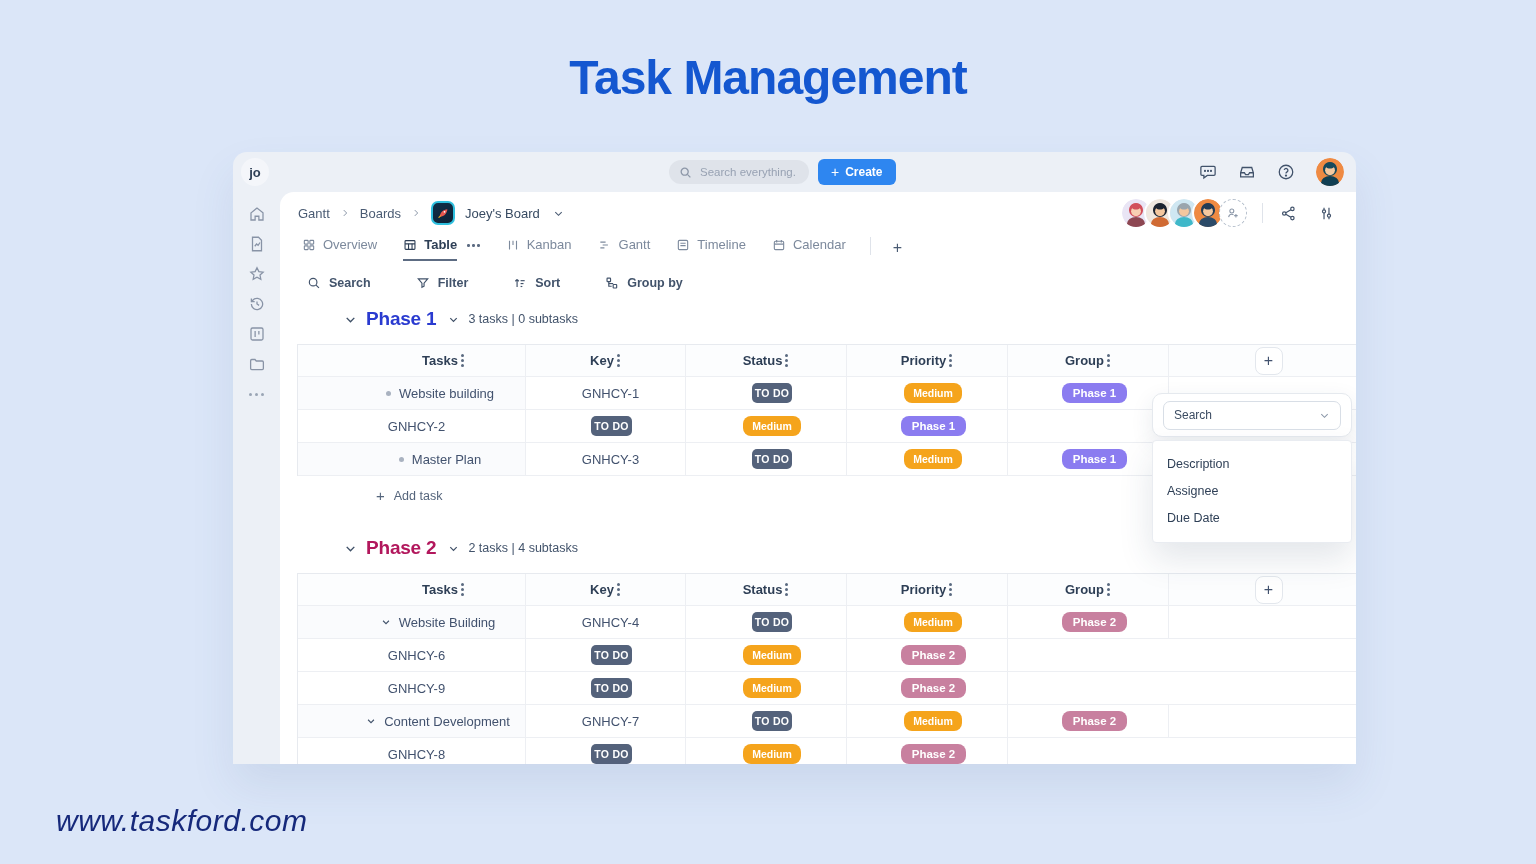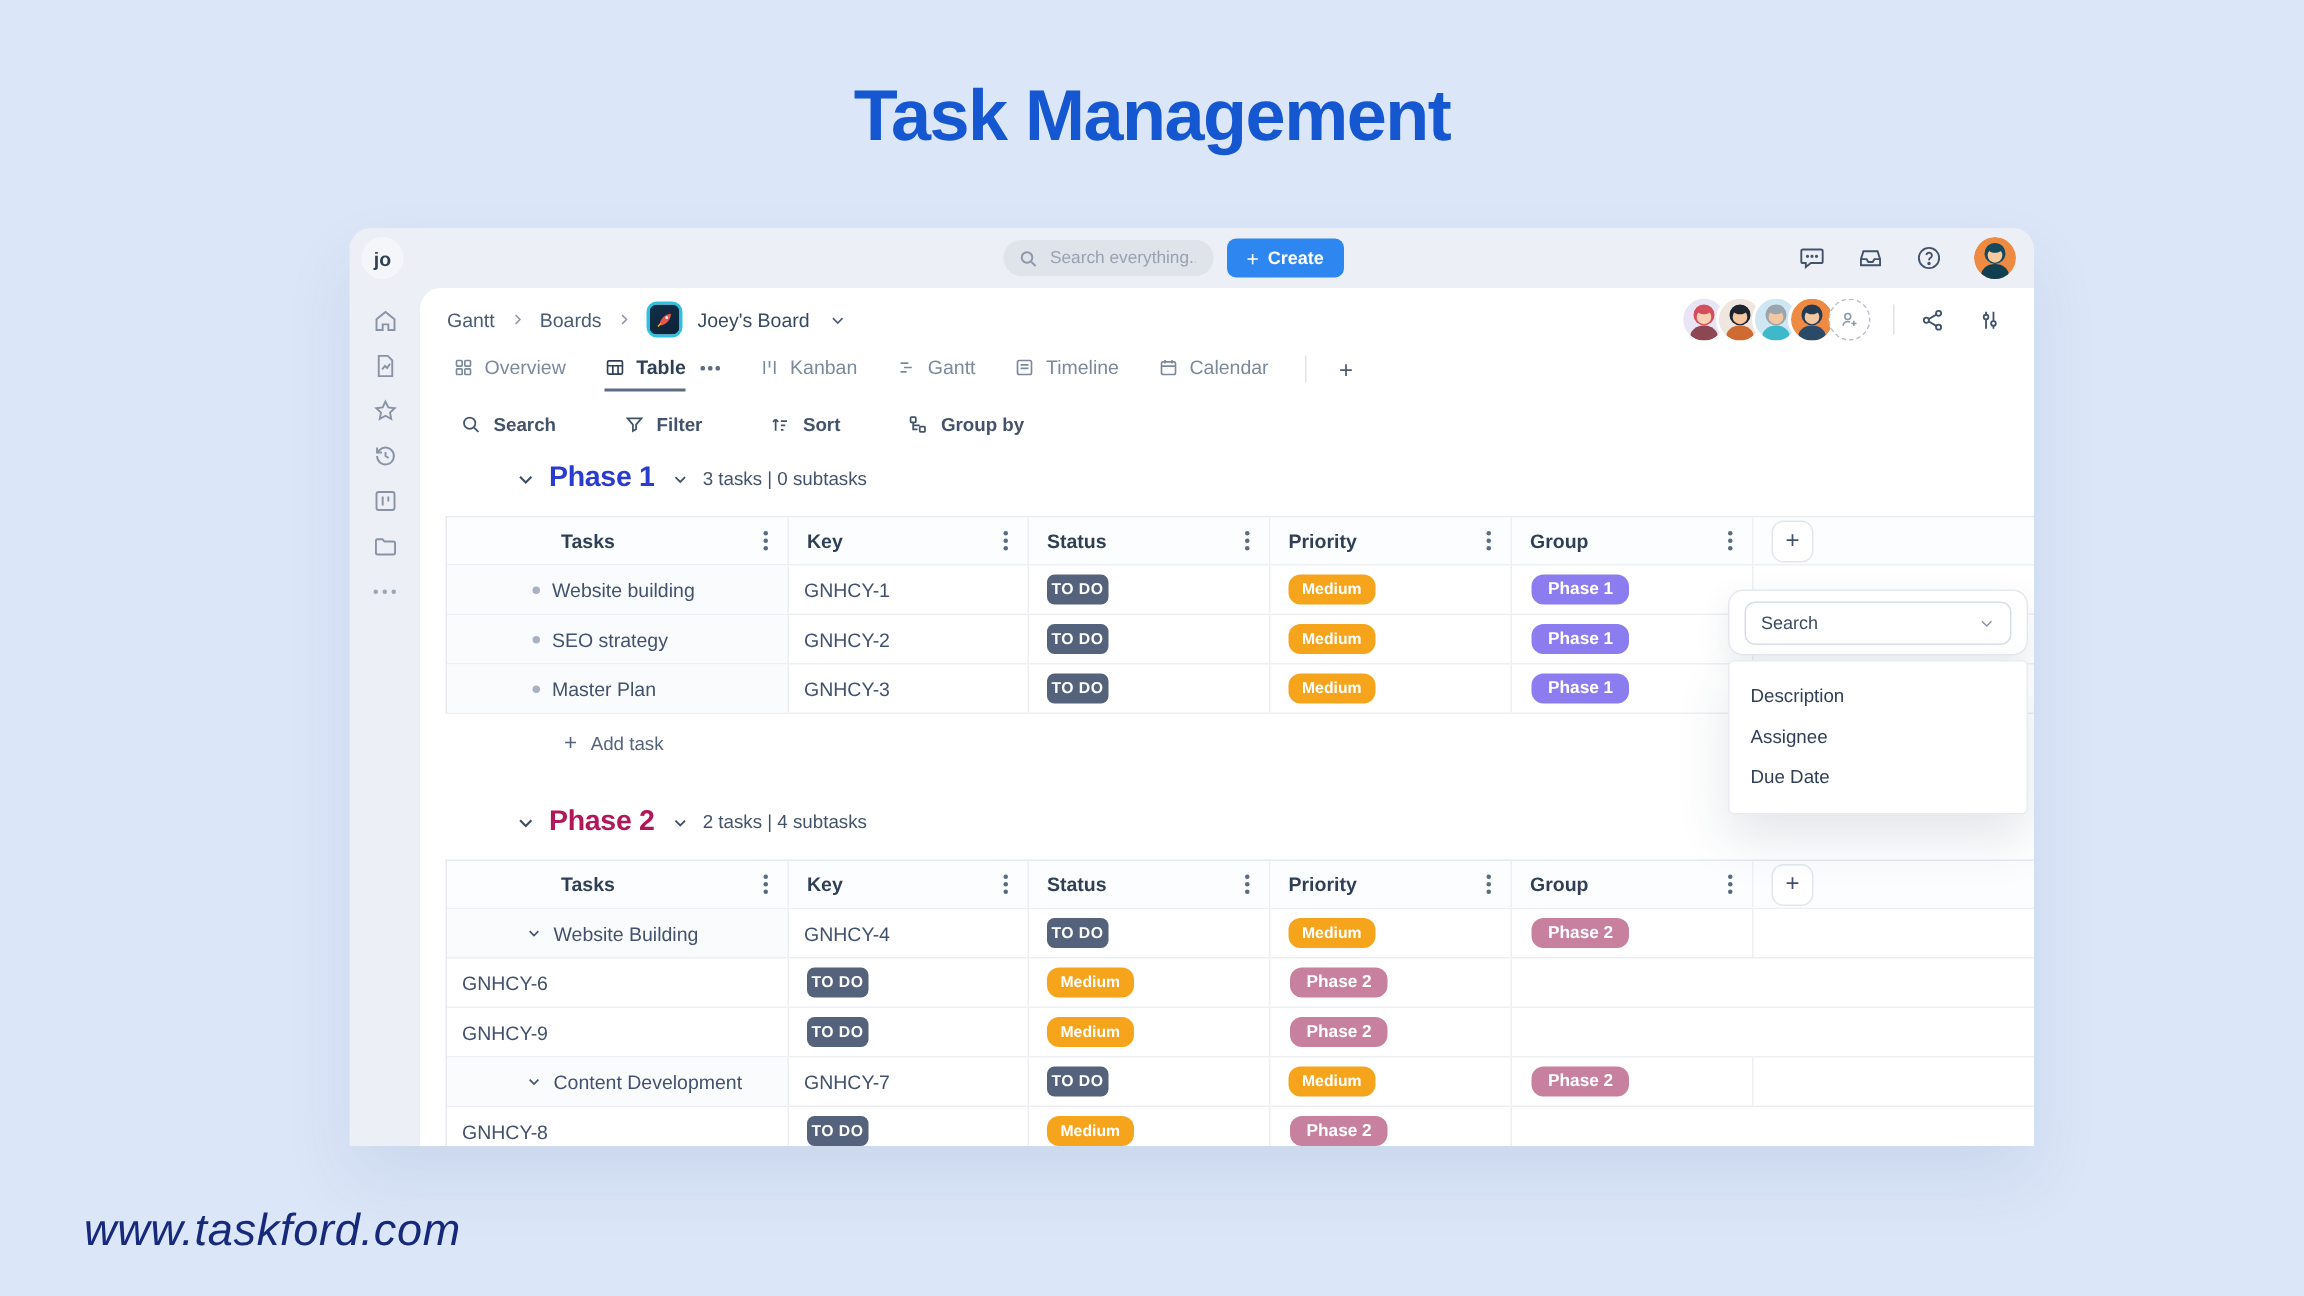--- a/index.html
+++ b/index.html
@@ -88,21 +88,21 @@
   
   .group-head{display:flex;align-items:center;margin-left:64px;height:24px;}
   .group-head .chev{display:flex;color:#3e4f66;cursor:pointer;}
   .g-name{font-size:19px;font-weight:800;margin:0 12px 0 9px;letter-spacing:-.2px;}
   .g-sum{font-size:12.5px;color:#42536b;margin-left:9px;}
   .gh1{margin-top:17px;}
   .gh2{margin-top:32px;}
   
   .table{margin:13px 0 0 17px;border-top:1px solid #e7eaef;border-left:1px solid #e7eaef;}
   .trow{display:grid;grid-template-columns:228px 160px 161px 161px 161px 1fr;border-bottom:1px solid #edeff3;}
-  .trow>div{border-right:1px solid #edeff3;display:flex;align-items:center;height:32px;box-sizing:border-box;}
+  .trow>div{border-right:1px solid #edeff3;display:flex;align-items:center;height:32px;box-sizing:border-box;justify-content:center;}
   .trow>div:last-child{border-right:none;}
   .thead>div{height:31px;background:#fcfdfe;font-size:13px;font-weight:700;color:#2e3f56;}
   .hcell{justify-content:space-between;padding:0 10px 0 12px;}
   .hcell.h-tasks{padding-left:76px;}
   .kebab{display:flex;flex-direction:column;gap:2px;cursor:pointer;padding:3px;}
   .kebab i{width:3px;height:3px;border-radius:50%;background:#5a6a80;}
   .plus-col{padding-left:12px;}
   .col-plus-btn{
     width:28px;height:28px;border:1px solid #e3e7ed;border-radius:8px;background:#fff;cursor:pointer;
     color:#42526e;font-size:16px;display:flex;align-items:center;justify-content:center;font-family:inherit;
@@ -526,24 +526,20 @@
               </div>
               <div class="cell-priority">
                 <span class="b-pri" style="background:#f5a41c">Medium</span>
               </div>
               <div class="cell-group">
                 <span class="b-grp" style="background:#8b7cf0">Phase 1</span>
               </div>
               <div></div>
             </div>
             <div class="trow">
-              <div class="cell-tasks">
-                <span class="row-dot"></span>
-                <span>SEO strategy</span>
-              </div>
               <div class="cell-key">
                 <span>GNHCY-2</span>
               </div>
               <div class="cell-status">
                 <span class="b-status" style="background:#54627b">TO DO</span>
               </div>
               <div class="cell-priority">
                 <span class="b-pri" style="background:#f5a41c">Medium</span>
               </div>
               <div class="cell-group">

